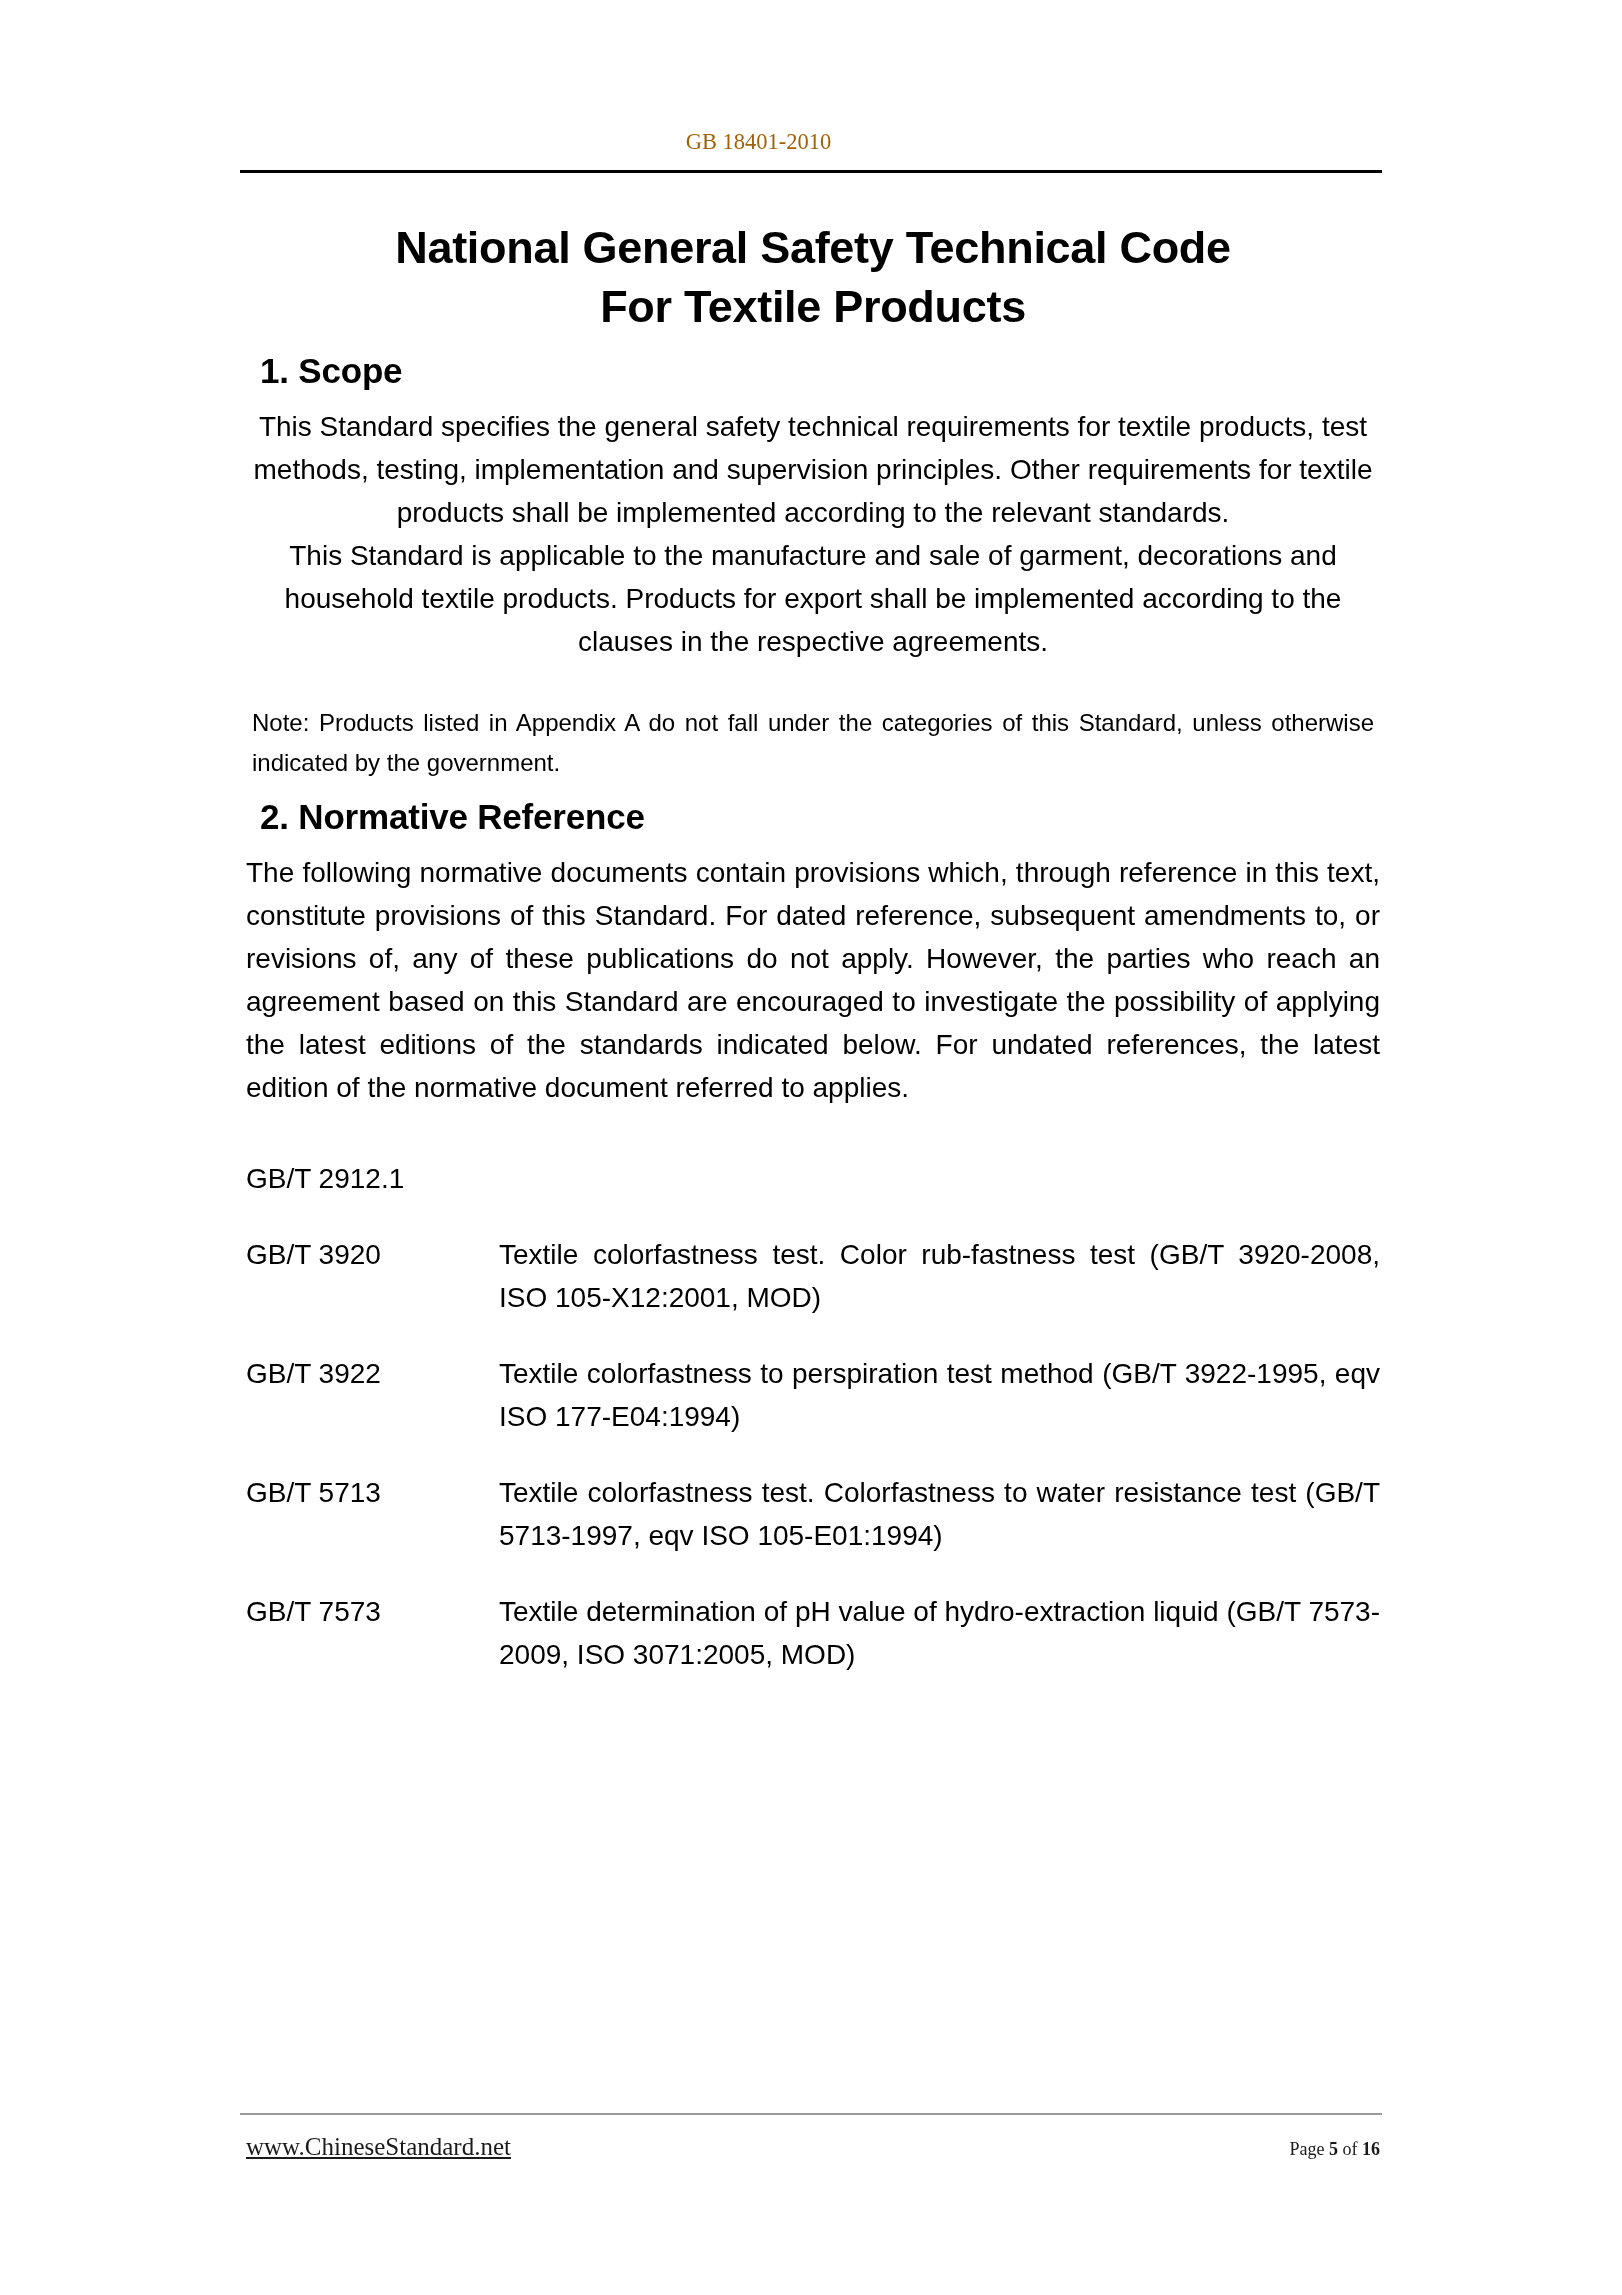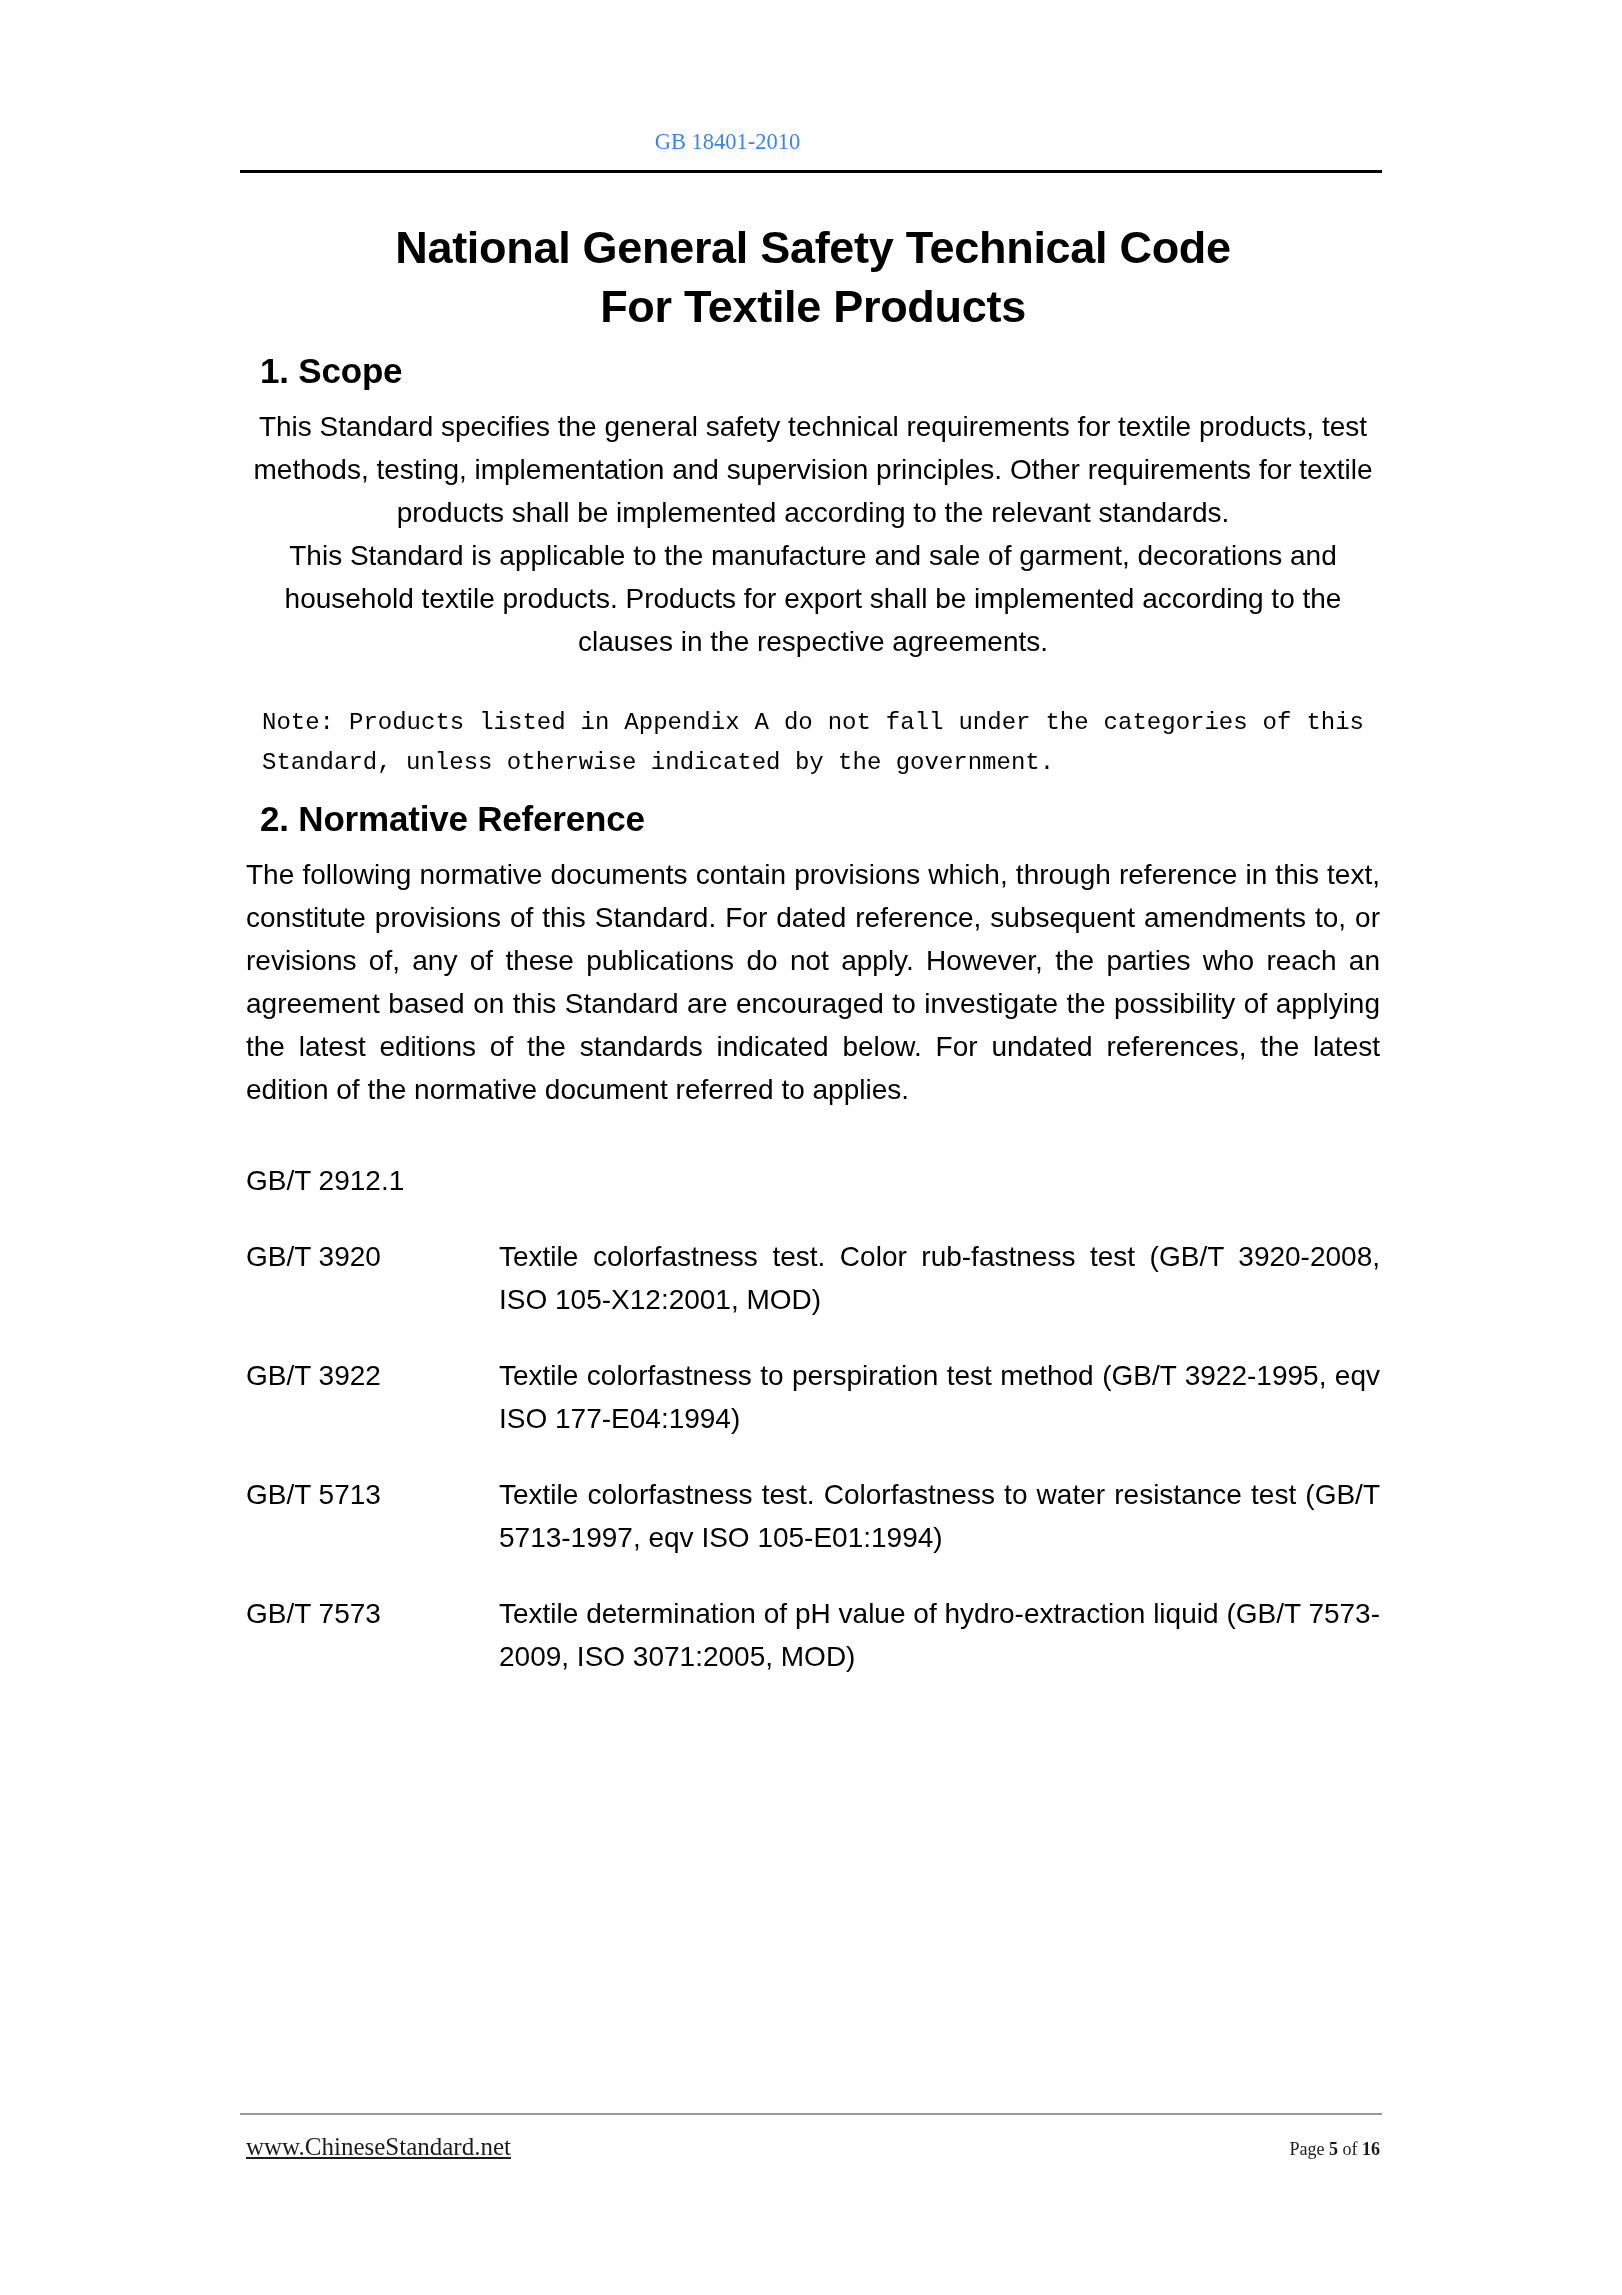--- a/index.html
+++ b/index.html
@@ -36,21 +36,22 @@
 
   
   .runhead {
     position: absolute;
     top: 129px;
     left: 0;
     width: 1455px;
     text-align: center;
     font-family: "Liberation Serif", serif;
     font-size: 22.5px;
-    color: #3b82f6;
+    color: #a16207;
+    padding-left: 31px;
   }
 
   .rule-top {
     position: absolute;
     top: 170px;
     left: 240px;
     width: 1142px;
     height: 3.3px;
     background: #000000;
   }
@@ -100,25 +101,25 @@
     color: #000000;
     margin: 0;
     text-align: center;
   }
   p.body-par.justified { text-align: justify; text-align-last: left; }
   .p-gap-lg { margin-top: 47px; }
   .p-gap-md { margin-top: 37px; }
 
   
   p.note-par {
-    font-family: Liberation Mono, monospace;
+    font-family: Liberation Sans, sans-serif;
     font-size: 24px;
     line-height: 40px;
     color: #000000;
-    margin: 16px;
+    margin: 6px;
     margin-top: 40px;
     text-align: justify;
     text-align-last: left;
   }
 
   
   .ref-list {
     margin-top: 48px;
   }
   .ref-item {

